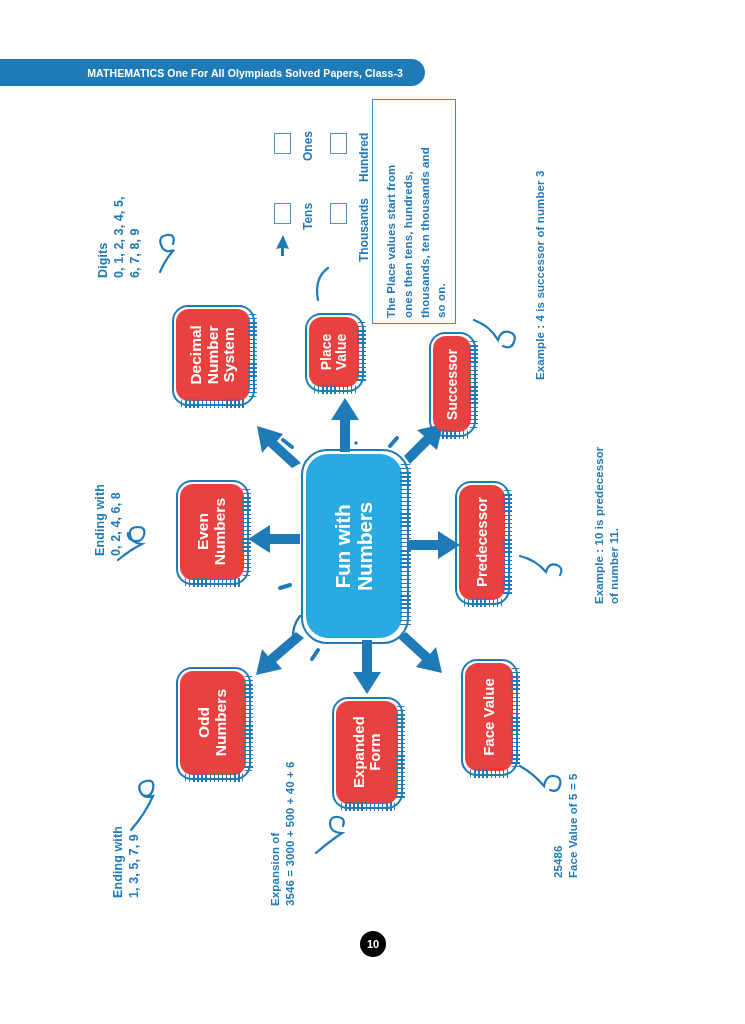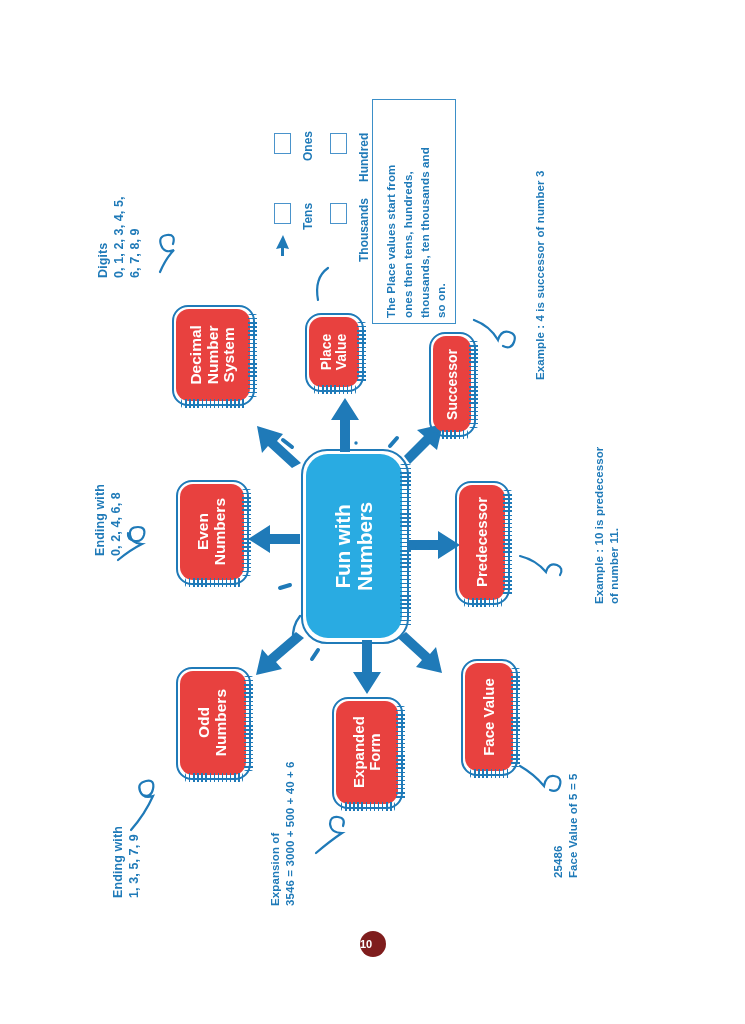--- a/index.html
+++ b/index.html
@@ -18,22 +18,22 @@
     padding-right:22px;box-sizing:border-box;
   }
   .header-title{
     color:#ffffff;font-size:10.5px;font-weight:bold;letter-spacing:.1px;
     white-space:nowrap;
   }
 
   
   .page-number{
     position:absolute;left:360px;top:931px;width:26px;height:26px;
-    border-radius:50%;background:#7f1d1d;
-    display:flex;align-items:center;justify-content:flex-start;
+    border-radius:50%;background:#000000;
+    display:flex;align-items:center;justify-content:center;
   }
   .page-number span{color:#fff;font-size:11px;font-weight:bold;}
 
   
   .node{
     position:absolute;box-sizing:border-box;
     display:flex;align-items:center;justify-content:center;
   }
   .node .sketch{
     position:absolute;inset:-4px -5px -5px -4px;
@@ -117,20 +117,23 @@
   }
 
   
   #overlay{position:absolute;left:0;top:0;width:745px;height:1024px;pointer-events:none;}
 </style>
 </head>
 <body>
 
 <div class="page">
 
+  <div class="header-bar">
+    <div class="header-title">MATHEMATICS One For All Olympiads Solved Papers, Class-3</div>
+  </div>
 
   <svg id="overlay" viewBox="0 0 745 1024">
     <defs>
       <marker id="ah" markerWidth="7" markerHeight="7" refX="5" refY="3.3" orient="auto">
           <path d="M0,0 L6.6,3.3 L0,6.6 z" fill="#1f7ab8"></path>
         </marker>
     </defs>
     <g fill="none" stroke="#1f7ab8" stroke-width="2.2" stroke-linecap="round">
 
       <path d="M160,272 q6,-14 14,-22 q-10,4 -13,-5 q-3,-9 6,-10 q9,-1 6,9"></path>

